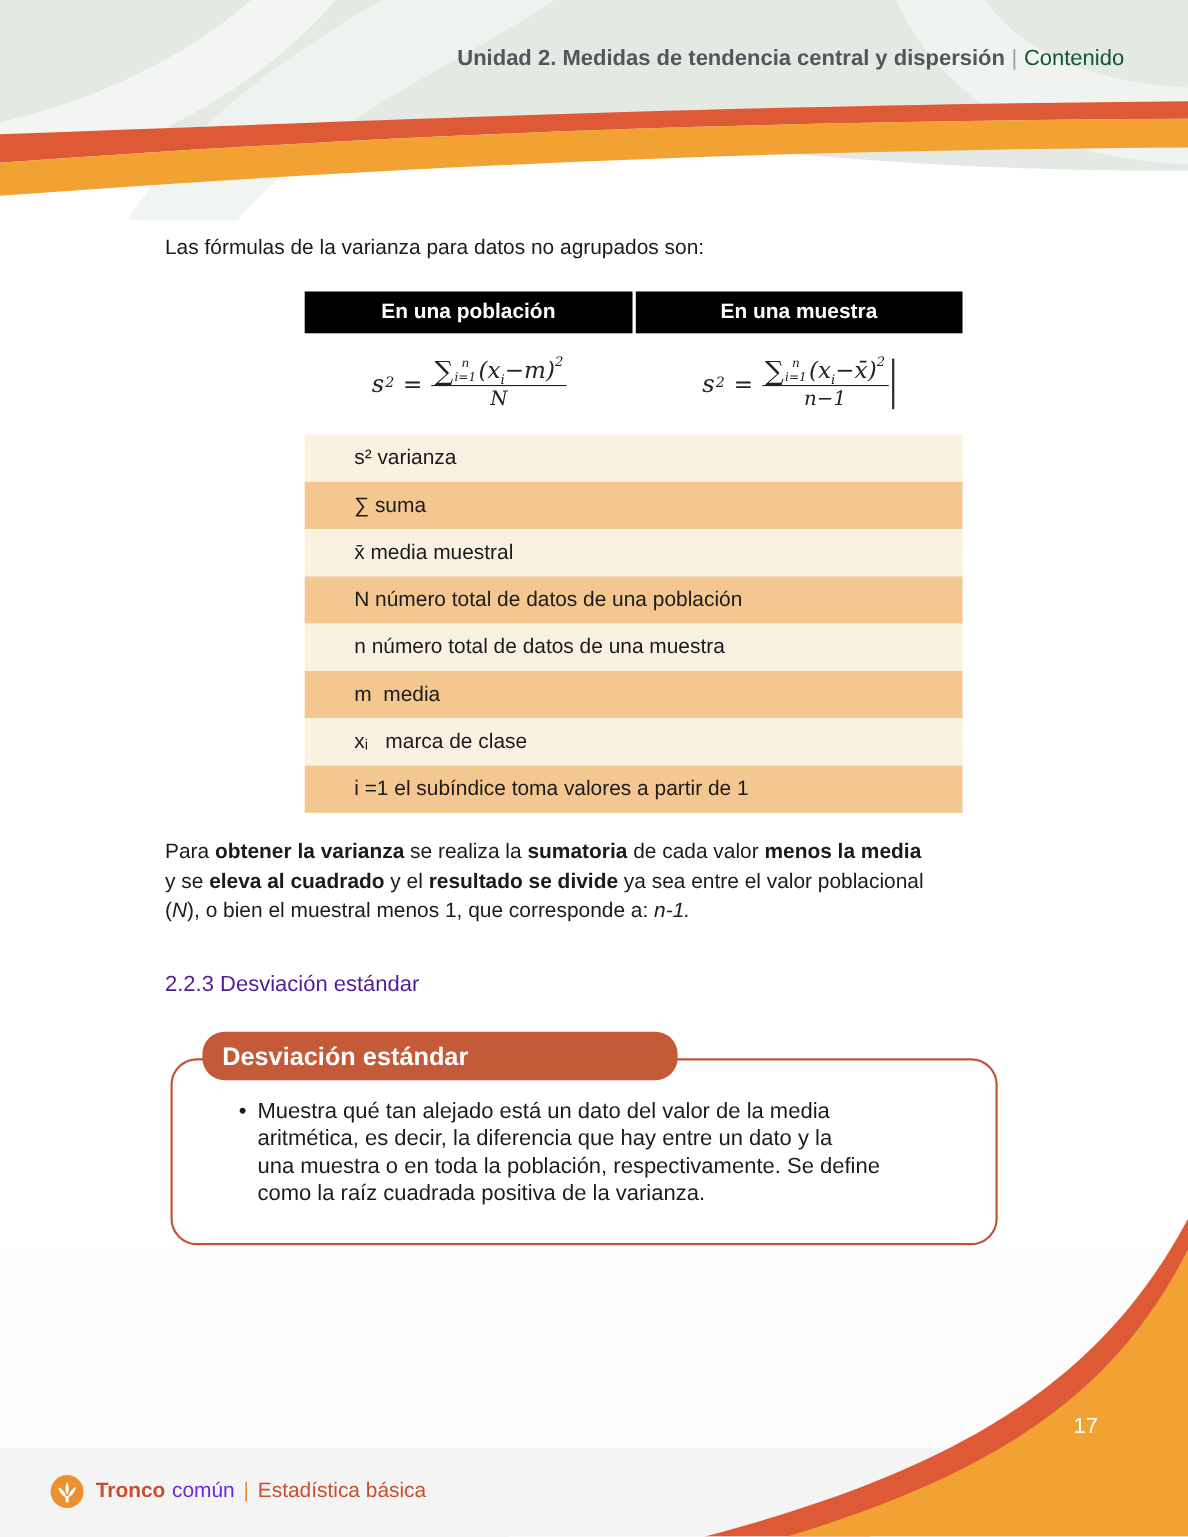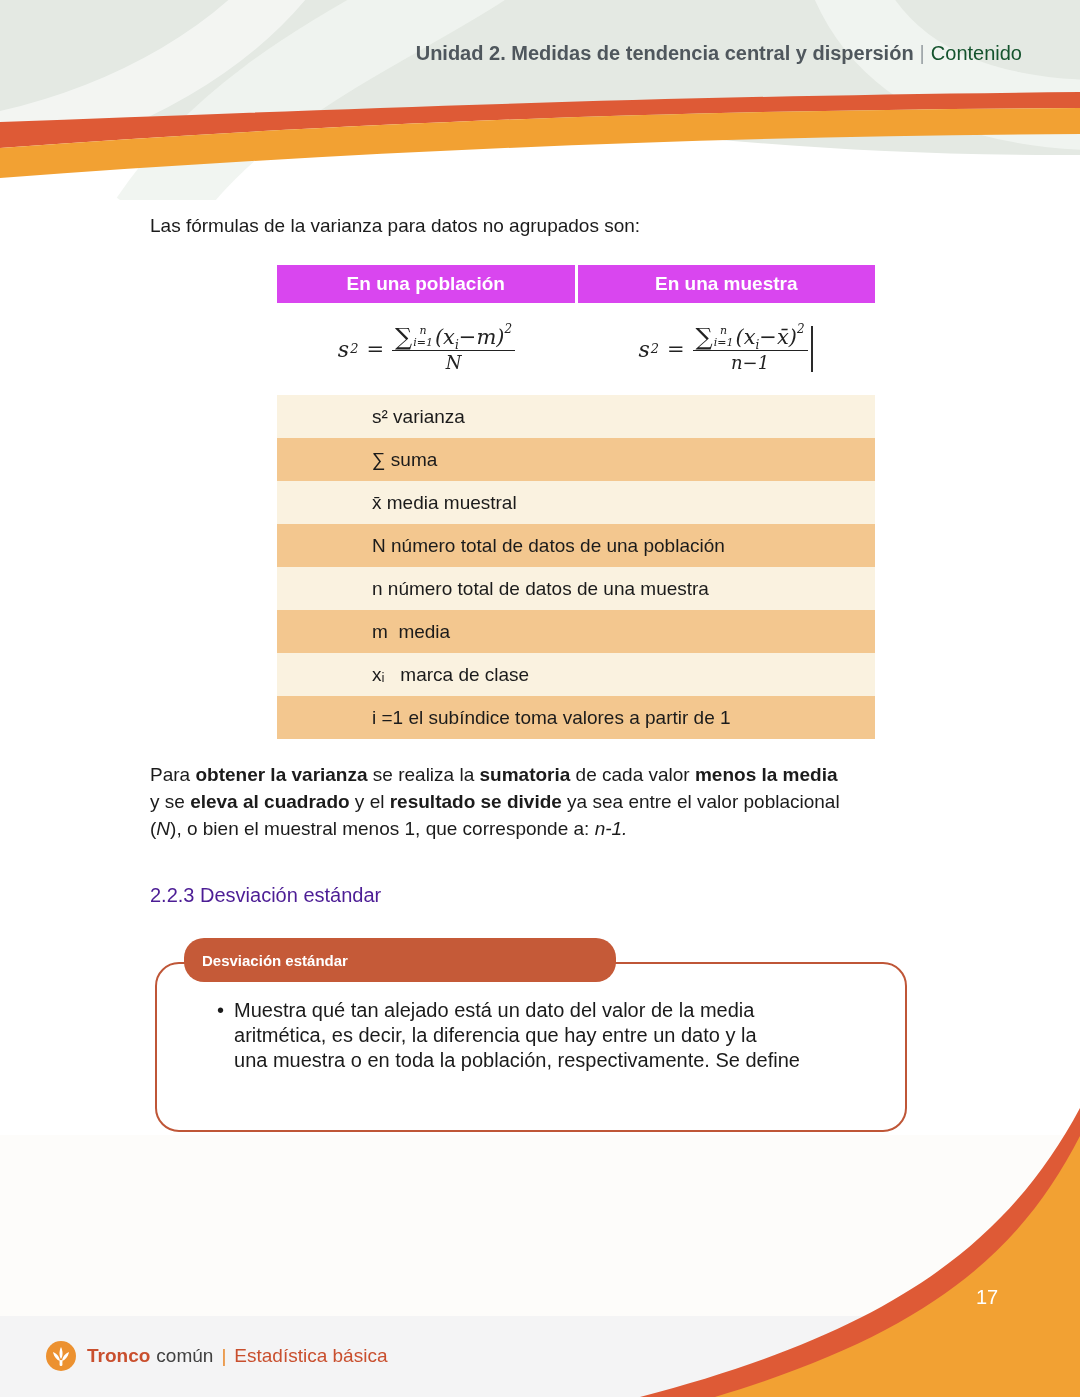--- a/index.html
+++ b/index.html
@@ -12,71 +12,71 @@
   .header-title .main{font-weight:bold;color:#4f575d;}
   .header-title .sep{color:#9aa1a5;font-weight:normal;padding:0 6px;}
   .header-title .section{color:#14532d;font-weight:normal;}
 
   
   .intro{position:absolute;left:150px;top:215px;font-size:19px;}
 
   
   .vtable{position:absolute;left:277px;top:265px;width:598px;}
   .vtable-head{display:flex;gap:3px;}
-  .vtable-head .cell{flex:1;height:38px;background:#d946ef;color:#fff;font-weight:bold;
+  .vtable-head .cell{flex:1;height:38px;background:#000000;color:#fff;font-weight:bold;
       font-size:19px;display:flex;align-items:center;justify-content:center;}
   .formula-row{display:flex;height:92px;background:#fff;}
   .formula-cell{flex:1;display:flex;align-items:center;justify-content:center;}
 
   .formula{font-family:"DejaVu Serif","Liberation Serif",serif;font-style:italic;
       font-size:21px;color:#222;display:inline-flex;align-items:center;}
   .formula .lhs{font-size:22px;}
   .formula .lhs-sup{font-size:13px;vertical-align:super;line-height:0;margin-left:1px;}
   .formula .eq{margin:0 8px;font-style:normal;}
   .frac{display:inline-flex;flex-direction:column;align-items:center;}
   .frac .num{display:flex;align-items:center;border-bottom:1.6px solid #222;padding:0 3px 1px 3px;}
   .frac .den{padding-top:1px;font-size:18px;}
   .sum-op{font-style:normal;font-size:24px;line-height:1;}
   .limits{display:flex;flex-direction:column;align-items:center;font-size:11px;line-height:1.1;margin:0 2px 0 1px;}
   .body-sub{font-size:12px;align-self:flex-end;line-height:1;margin-bottom:-2px;}
   .body-sup{font-size:12px;align-self:flex-start;line-height:1;margin-top:-2px;}
   .cursor-bar{width:2px;height:46px;background:#2a2a2a;margin-left:3px;}
 
-  .var-rows .var-row{height:43px;display:flex;align-items:center;padding-left:95px;
+  .var-rows .var-row{height:43px;display:flex;align-items:center;padding-left:45px;
       font-size:19px;white-space:pre-wrap;}
   .var-row.light{background:#faf2e0;}
   .var-row.dark{background:#f3c78f;}
 
   
   .para{position:absolute;left:150px;top:761px;font-size:19px;line-height:27px;width:800px;}
   .para b{font-weight:bold;}
   .para i{font-style:italic;}
 
   
   .section-heading{position:absolute;left:150px;top:884px;font-size:20px;font-weight:normal;color:#4c1d95;}
 
   
   .callout{position:absolute;left:155px;top:962px;width:748px;height:166px;
       border:2px solid #bf5637;border-radius:24px;background:#fff;}
   .callout-tab{position:absolute;left:27px;top:-26px;width:432px;height:44px;background:#c55a38;
-      border-radius:20px;color:#fff;font-weight:bold;font-size:15px;display:flex;align-items:center;
+      border-radius:20px;color:#fff;font-weight:bold;font-size:23px;display:flex;align-items:center;
       padding-left:18px;box-sizing:border-box;}
   .callout-body{display:flex;padding:34px 30px 0 60px;font-size:20px;line-height:25px;}
   .callout-bullet{padding-right:10px;}
   .callout-lines i{font-style:italic;}
 
   
   .lower-band{position:absolute;left:0;top:1135px;width:1080px;height:262px;background:#fdfcfa;}
   .footer-gray{position:absolute;left:0;top:1316px;width:1080px;height:81px;background:#f4f4f5;}
   .corner-svg{position:absolute;left:0;top:1108px;width:1080px;height:289px;display:block;}
   .page-number{position:absolute;left:976px;top:1286px;color:#fff;font-size:20px;}
   .footer-brand{position:absolute;left:45px;top:1340px;display:flex;align-items:center;font-size:19px;white-space:nowrap;}
   .footer-brand .logo{margin-right:10px;display:block;}
   .footer-brand .bold{font-weight:bold;color:#c94f2e;}
-  .footer-brand .light{color:#404040;margin-left:6px;text-align:right;}
+  .footer-brand .light{color:#6d28d9;margin-left:6px;text-align:right;}
   .footer-brand .sep{color:#e9892d;margin:0 8px;}
   .footer-brand .subject{color:#c94f2e;}
 </style>
 </head>
 <body>
 
 <div class="page">
 
   <svg class="header-svg" viewBox="0 0 1080 200" preserveAspectRatio="none">
     <path d="M0,0 L1080,0 L1080,155 C860,156 700,140 520,118 C350,112 160,118 0,122 Z" fill="#e4e9e3"></path>
@@ -166,20 +166,21 @@
   <div class="section-heading">2.2.3 Desviación estándar</div>
 
   <div class="callout">
     <div class="callout-tab">Desviación estándar</div>
     <div class="callout-body">
       <span class="callout-bullet">•</span>
       <span class="callout-lines">
         <span style="display:block">Muestra qué tan alejado está un dato del valor de la media</span>
         <span style="display:block">aritmética, es decir, la diferencia que hay entre un dato y la</span>
         <span style="display:block">una muestra o en toda la población, respectivamente. Se define</span>
+        <span style="display:block">como la raíz cuadrada positiva de la varianza.</span>
       </span>
     </div>
   </div>
 
   <div class="lower-band"></div>
   <div class="footer-gray"></div>
 
   <svg class="corner-svg" viewBox="0 0 1080 289" preserveAspectRatio="none">
     <path d="M1080,0 C1005,140 885,225 640,289 L790,289 C965,220 1045,125 1080,45 Z" fill="#de5a36"></path>
     <path d="M1080,28 C1020,145 928,225 715,289 L1080,289 Z" fill="#f2a133"></path>

